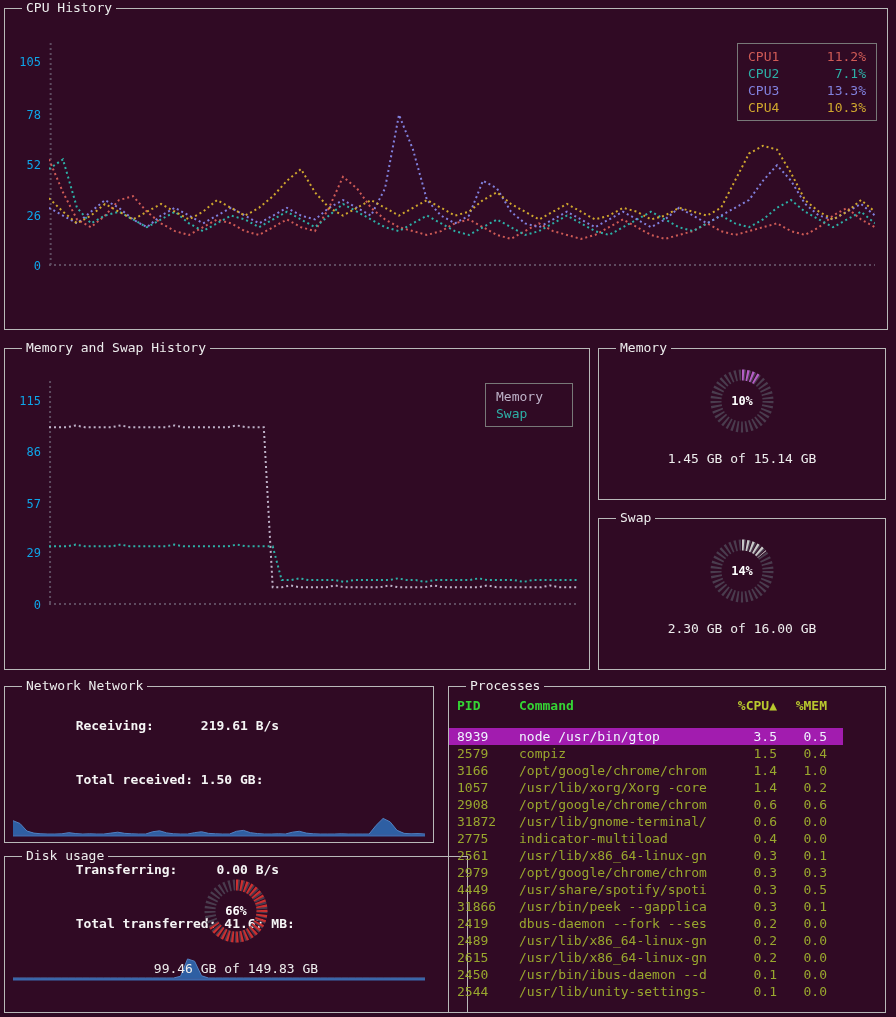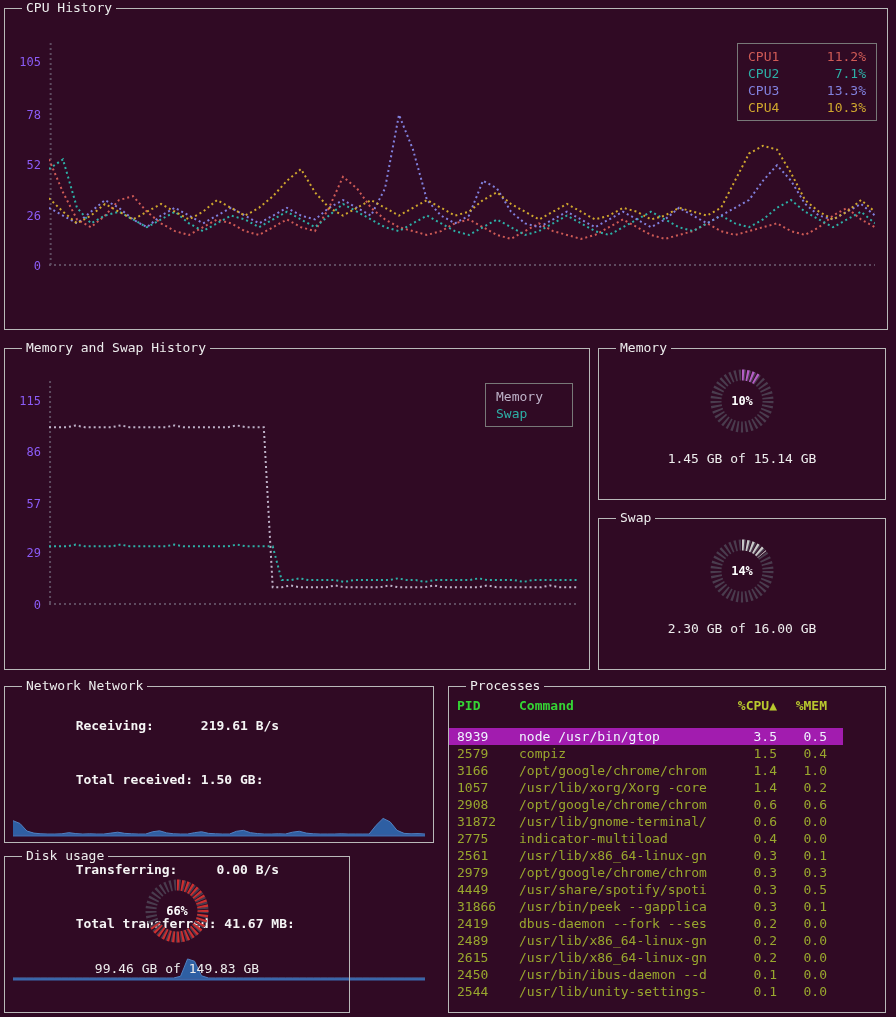--- a/index.html
+++ b/index.html
@@ -2,21 +2,21 @@
 <html><head>
 <meta charset="utf-8">
 <style>
   html,body{margin:0;padding:0;background:#300a24;}
   body{width:896px;height:1017px;overflow:hidden;font-family:"DejaVu Sans Mono",monospace;position:relative;}
   #screen{position:absolute;inset:0;}
   .panel{position:absolute;border:1px solid #b9b9b9;box-sizing:border-box;}
   .panel-title{position:absolute;top:-9px;left:17px;background:#300a24;padding:0 4px;color:#ededed;font-size:13px;line-height:16px;white-space:pre;}
   
   .ticks{position:absolute;left:6px;width:32px;}
-  .tick{position:absolute;right:2px;transform:translateY(-50%);color:#8b5cf6;font-size:12px;line-height:12px;}
+  .tick{position:absolute;right:2px;transform:translateY(-50%);color:#0ea5e9;font-size:12px;line-height:12px;}
   .plot{position:absolute;}
   .plot svg{width:100%;height:100%;display:block;}
   .legend{position:absolute;border:1px solid #787878;background:#300a24;z-index:2;}
   .cpu-legend{right:10px;top:34px;width:118px;padding:4px 10px;}
   .mem-legend{right:16px;top:34px;width:66px;padding:4px 10px;}
   .legend-row{display:flex;justify-content:space-between;font-size:13px;line-height:17px;}
   
   .donut-wrap{display:flex;flex-direction:column;align-items:center;padding-top:12px;}
   .donut{position:relative;width:80px;height:80px;}
   .donut svg{width:80px;height:80px;display:block;}
@@ -161,21 +161,21 @@
         <span class="net-label">Total transferred: </span><span class="net-value">41.67 MB:</span>
       </div>
       <svg class="spark" id="spark-trans" viewBox="0 0 100 28" preserveAspectRatio="none">
           <path d="M 0 25.5 L 0.00 25.04 L 1.69 25.04 L 3.39 25.04 L 5.08 25.04 L 6.78 25.04 L 8.47 25.04 L 10.17 25.04 L 11.86 25.04 L 13.56 25.04 L 15.25 25.04 L 16.95 25.04 L 18.64 25.04 L 20.34 25.04 L 22.03 25.04 L 23.73 25.04 L 25.42 25.04 L 27.12 25.04 L 28.81 25.04 L 30.51 25.04 L 32.20 25.04 L 33.90 25.04 L 35.59 25.04 L 37.29 25.04 L 38.98 25.04 L 40.68 23.20 L 42.37 5.95 L 44.07 8.25 L 45.76 22.74 L 47.46 25.04 L 49.15 25.04 L 50.85 25.04 L 52.54 25.04 L 54.24 25.04 L 55.93 25.04 L 57.63 25.04 L 59.32 25.04 L 61.02 25.04 L 62.71 25.04 L 64.41 25.04 L 66.10 25.04 L 67.80 25.04 L 69.49 25.04 L 71.19 25.04 L 72.88 25.04 L 74.58 25.04 L 76.27 25.04 L 77.97 25.04 L 79.66 25.04 L 81.36 25.04 L 83.05 25.04 L 84.75 25.04 L 86.44 25.04 L 88.14 25.04 L 89.83 25.04 L 91.53 25.04 L 93.22 25.04 L 94.92 25.04 L 96.61 25.04 L 98.31 25.04 L 100.00 25.04 L 100 25.5 Z" fill="#2e5fa3"></path>
           <polyline points="0.00,25.04 1.69,25.04 3.39,25.04 5.08,25.04 6.78,25.04 8.47,25.04 10.17,25.04 11.86,25.04 13.56,25.04 15.25,25.04 16.95,25.04 18.64,25.04 20.34,25.04 22.03,25.04 23.73,25.04 25.42,25.04 27.12,25.04 28.81,25.04 30.51,25.04 32.20,25.04 33.90,25.04 35.59,25.04 37.29,25.04 38.98,25.04 40.68,23.20 42.37,5.95 44.07,8.25 45.76,22.74 47.46,25.04 49.15,25.04 50.85,25.04 52.54,25.04 54.24,25.04 55.93,25.04 57.63,25.04 59.32,25.04 61.02,25.04 62.71,25.04 64.41,25.04 66.10,25.04 67.80,25.04 69.49,25.04 71.19,25.04 72.88,25.04 74.58,25.04 76.27,25.04 77.97,25.04 79.66,25.04 81.36,25.04 83.05,25.04 84.75,25.04 86.44,25.04 88.14,25.04 89.83,25.04 91.53,25.04 93.22,25.04 94.92,25.04 96.61,25.04 98.31,25.04 100.00,25.04" fill="none" stroke="#517fc0" stroke-width="1" vector-effect="non-scaling-stroke"></polyline>
           <rect x="0" y="25.2" width="100" height="2.3" fill="#3a68ad"></rect>
         </svg>
     </div>
   </section>
 
-  <section class="panel" id="disk-panel" style="left:4px;top:856px;width:346px;height:157px;">
+  <section class="panel" id="disk-panel" style="left:4px;top:856px;width:464px;height:157px;">
     <div class="panel-title">Disk usage</div>
     <div class="donut-wrap" style="padding-top:14px;">
       <div class="donut">
         <svg id="disk-donut" viewBox="0 0 80 80">
             <circle cx="40" cy="40" r="26" fill="none" stroke="#4a3c4e" stroke-width="11" stroke-dasharray="2 2.4"></circle>
             <path d="M 40 14 A 26 26 0 1 1 18.05 53.93" fill="none" stroke="#cd2f2f" stroke-width="11" stroke-dasharray="2 2.4"></path>
           </svg>
         <div class="donut-label">66%</div>
       </div>
       <div class="donut-detail">99.46 GB of 149.83 GB</div>

